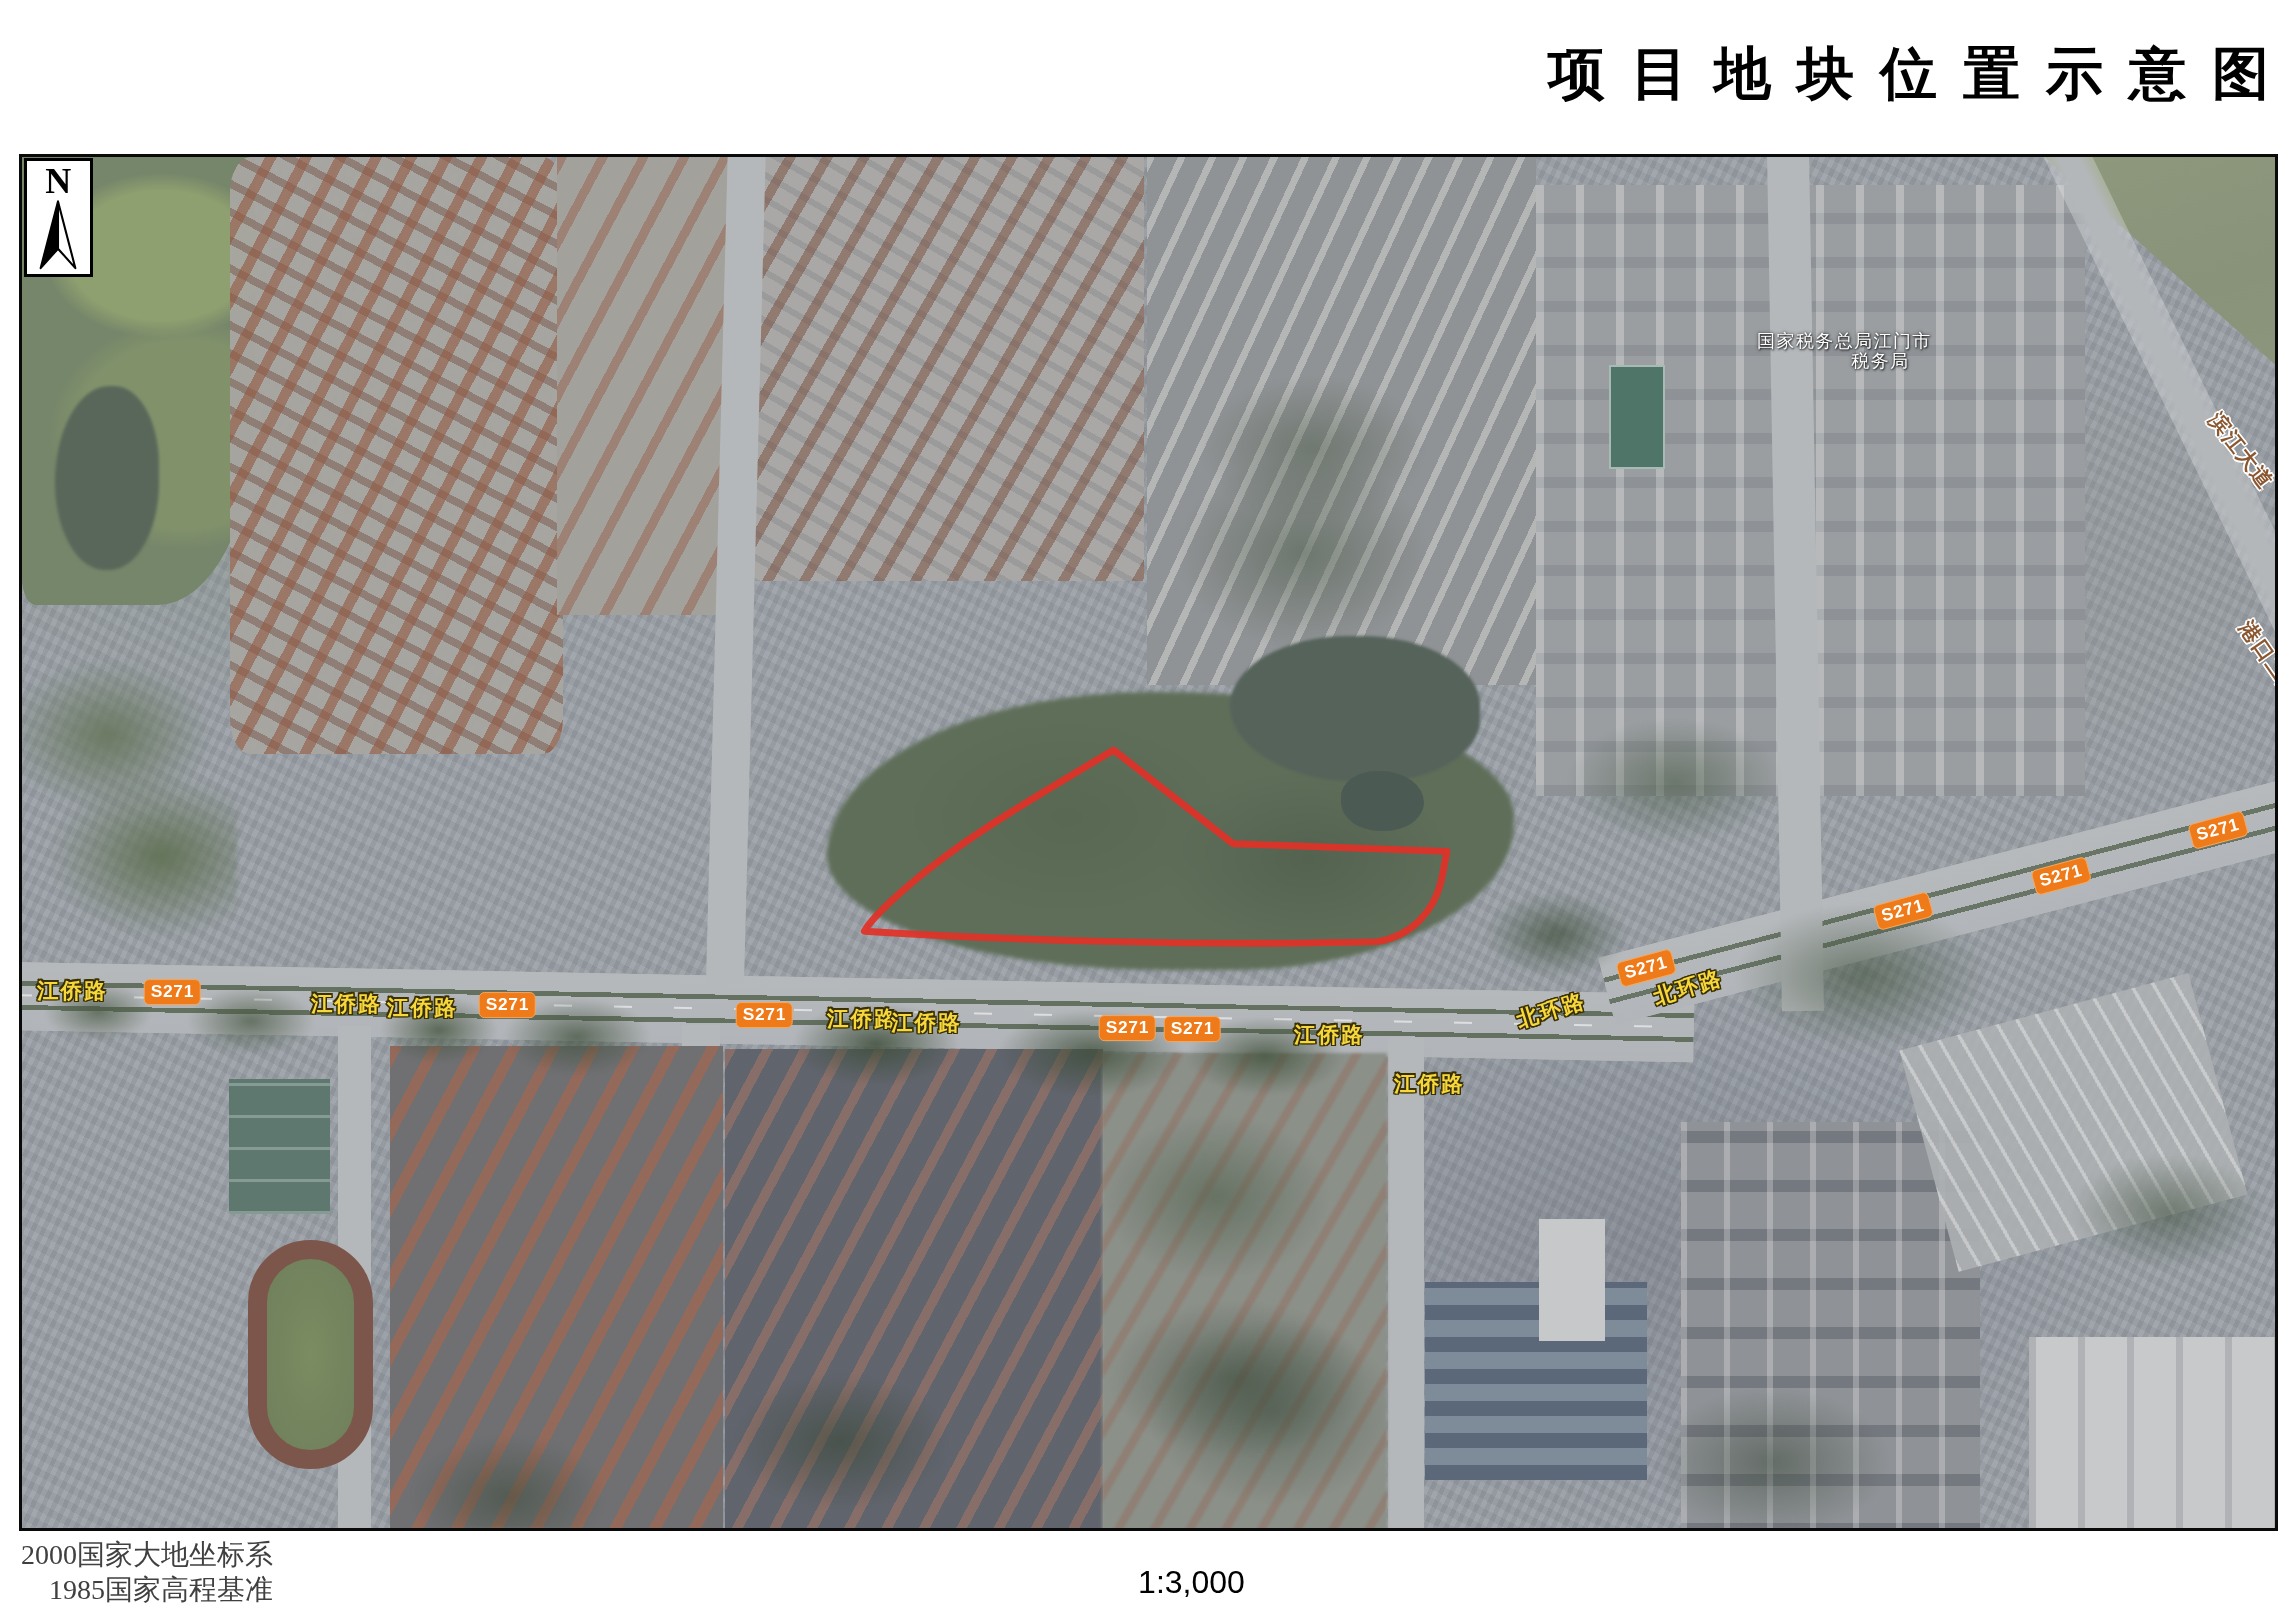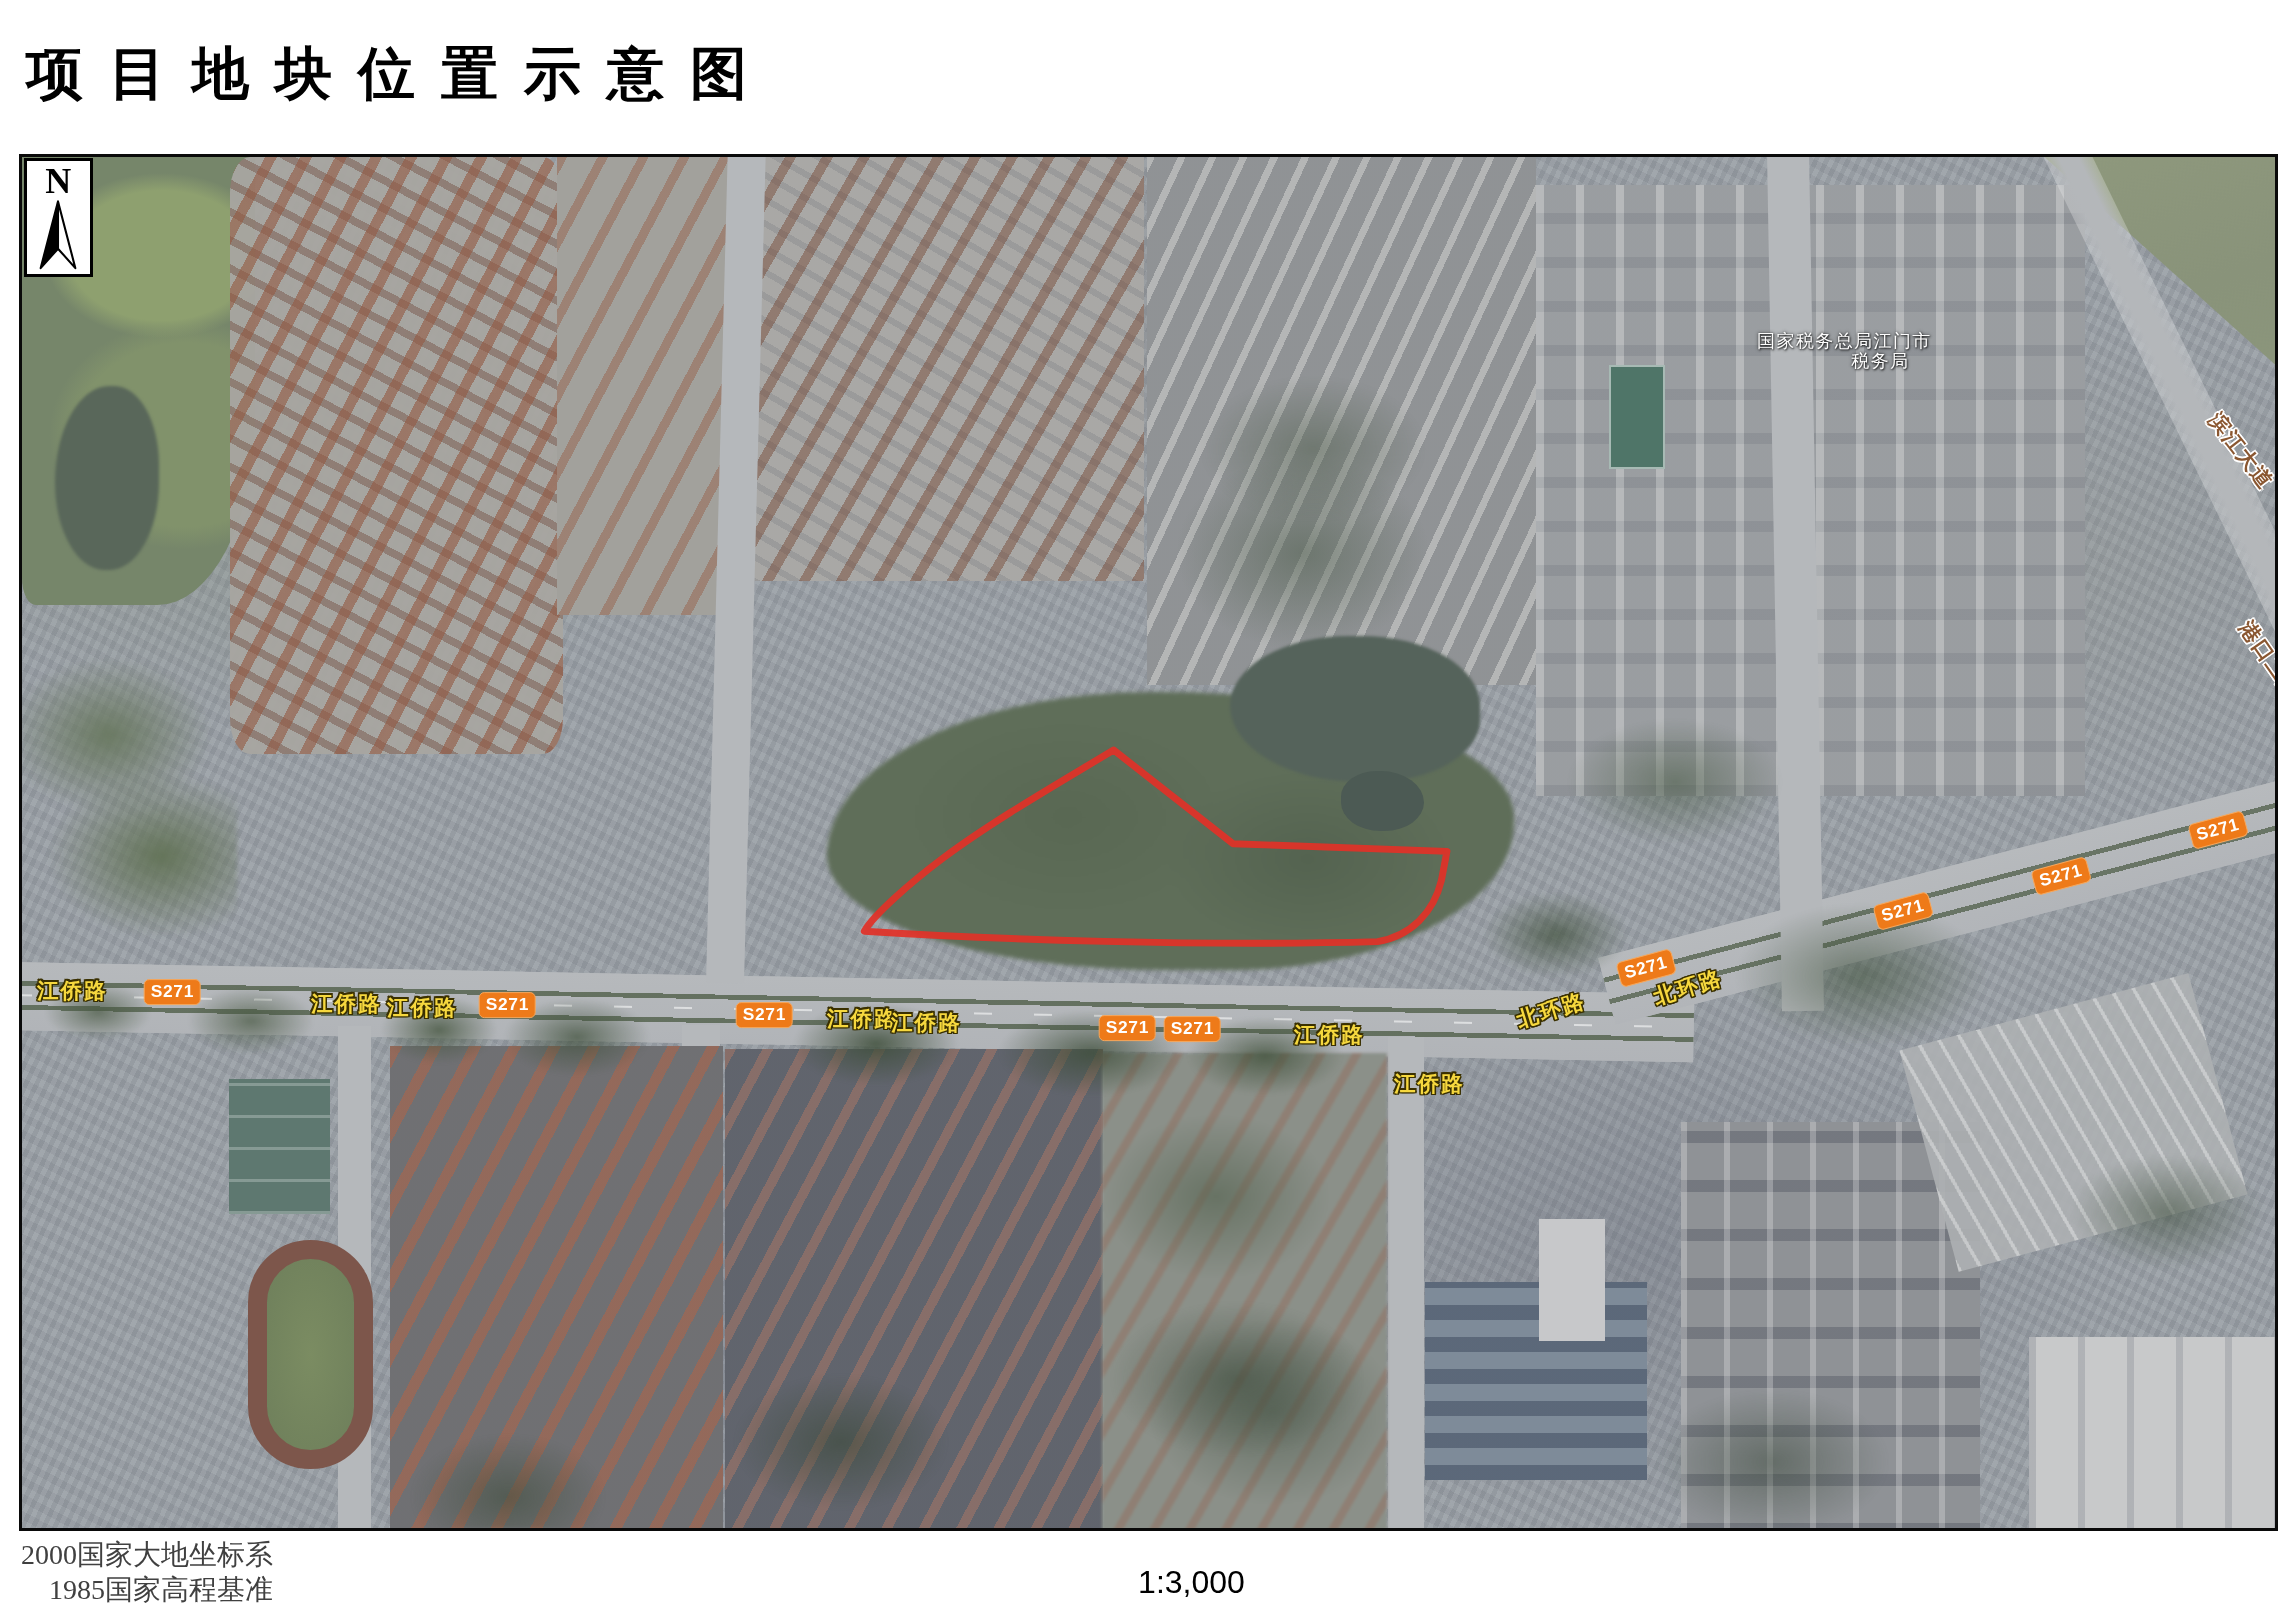--- a/index.html
+++ b/index.html
@@ -1,20 +1,20 @@
 <!DOCTYPE html>
 <html style="font-size:11px"><head>
 <meta charset="utf-8">
 <style>
   html,body{margin:0;padding:0;background:#fff;}
   .page{position:relative;width:2295px;height:1623px;background:#fff;overflow:hidden;
         font-family:"Liberation Serif", serif;}
 
   
-  .title{position:absolute;left:0;top:36px;width:100%;text-align:left;margin:0;
+  .title{position:absolute;left:0;top:36px;width:100%;text-align:right;margin:0;
          font-size:57px;font-weight:bold;letter-spacing:26px;text-indent:26px;color:#000;
          font-family:"Liberation Serif", serif;}
 
   
   .map{position:absolute;left:19.4px;top:154px;width:2259px;height:1377px;
        border:3.5px solid #0a0a0a;box-sizing:border-box;overflow:hidden;
        background:
          radial-gradient(625px 417px at 12% 22%, rgba(120,135,108,.30), transparent 65%),
          radial-gradient(764px 486px at 45% 12%, rgba(125,122,118,.25), transparent 60%),
          radial-gradient(694px 555px at 30% 85%, rgba(95,98,115,.30), transparent 60%),

